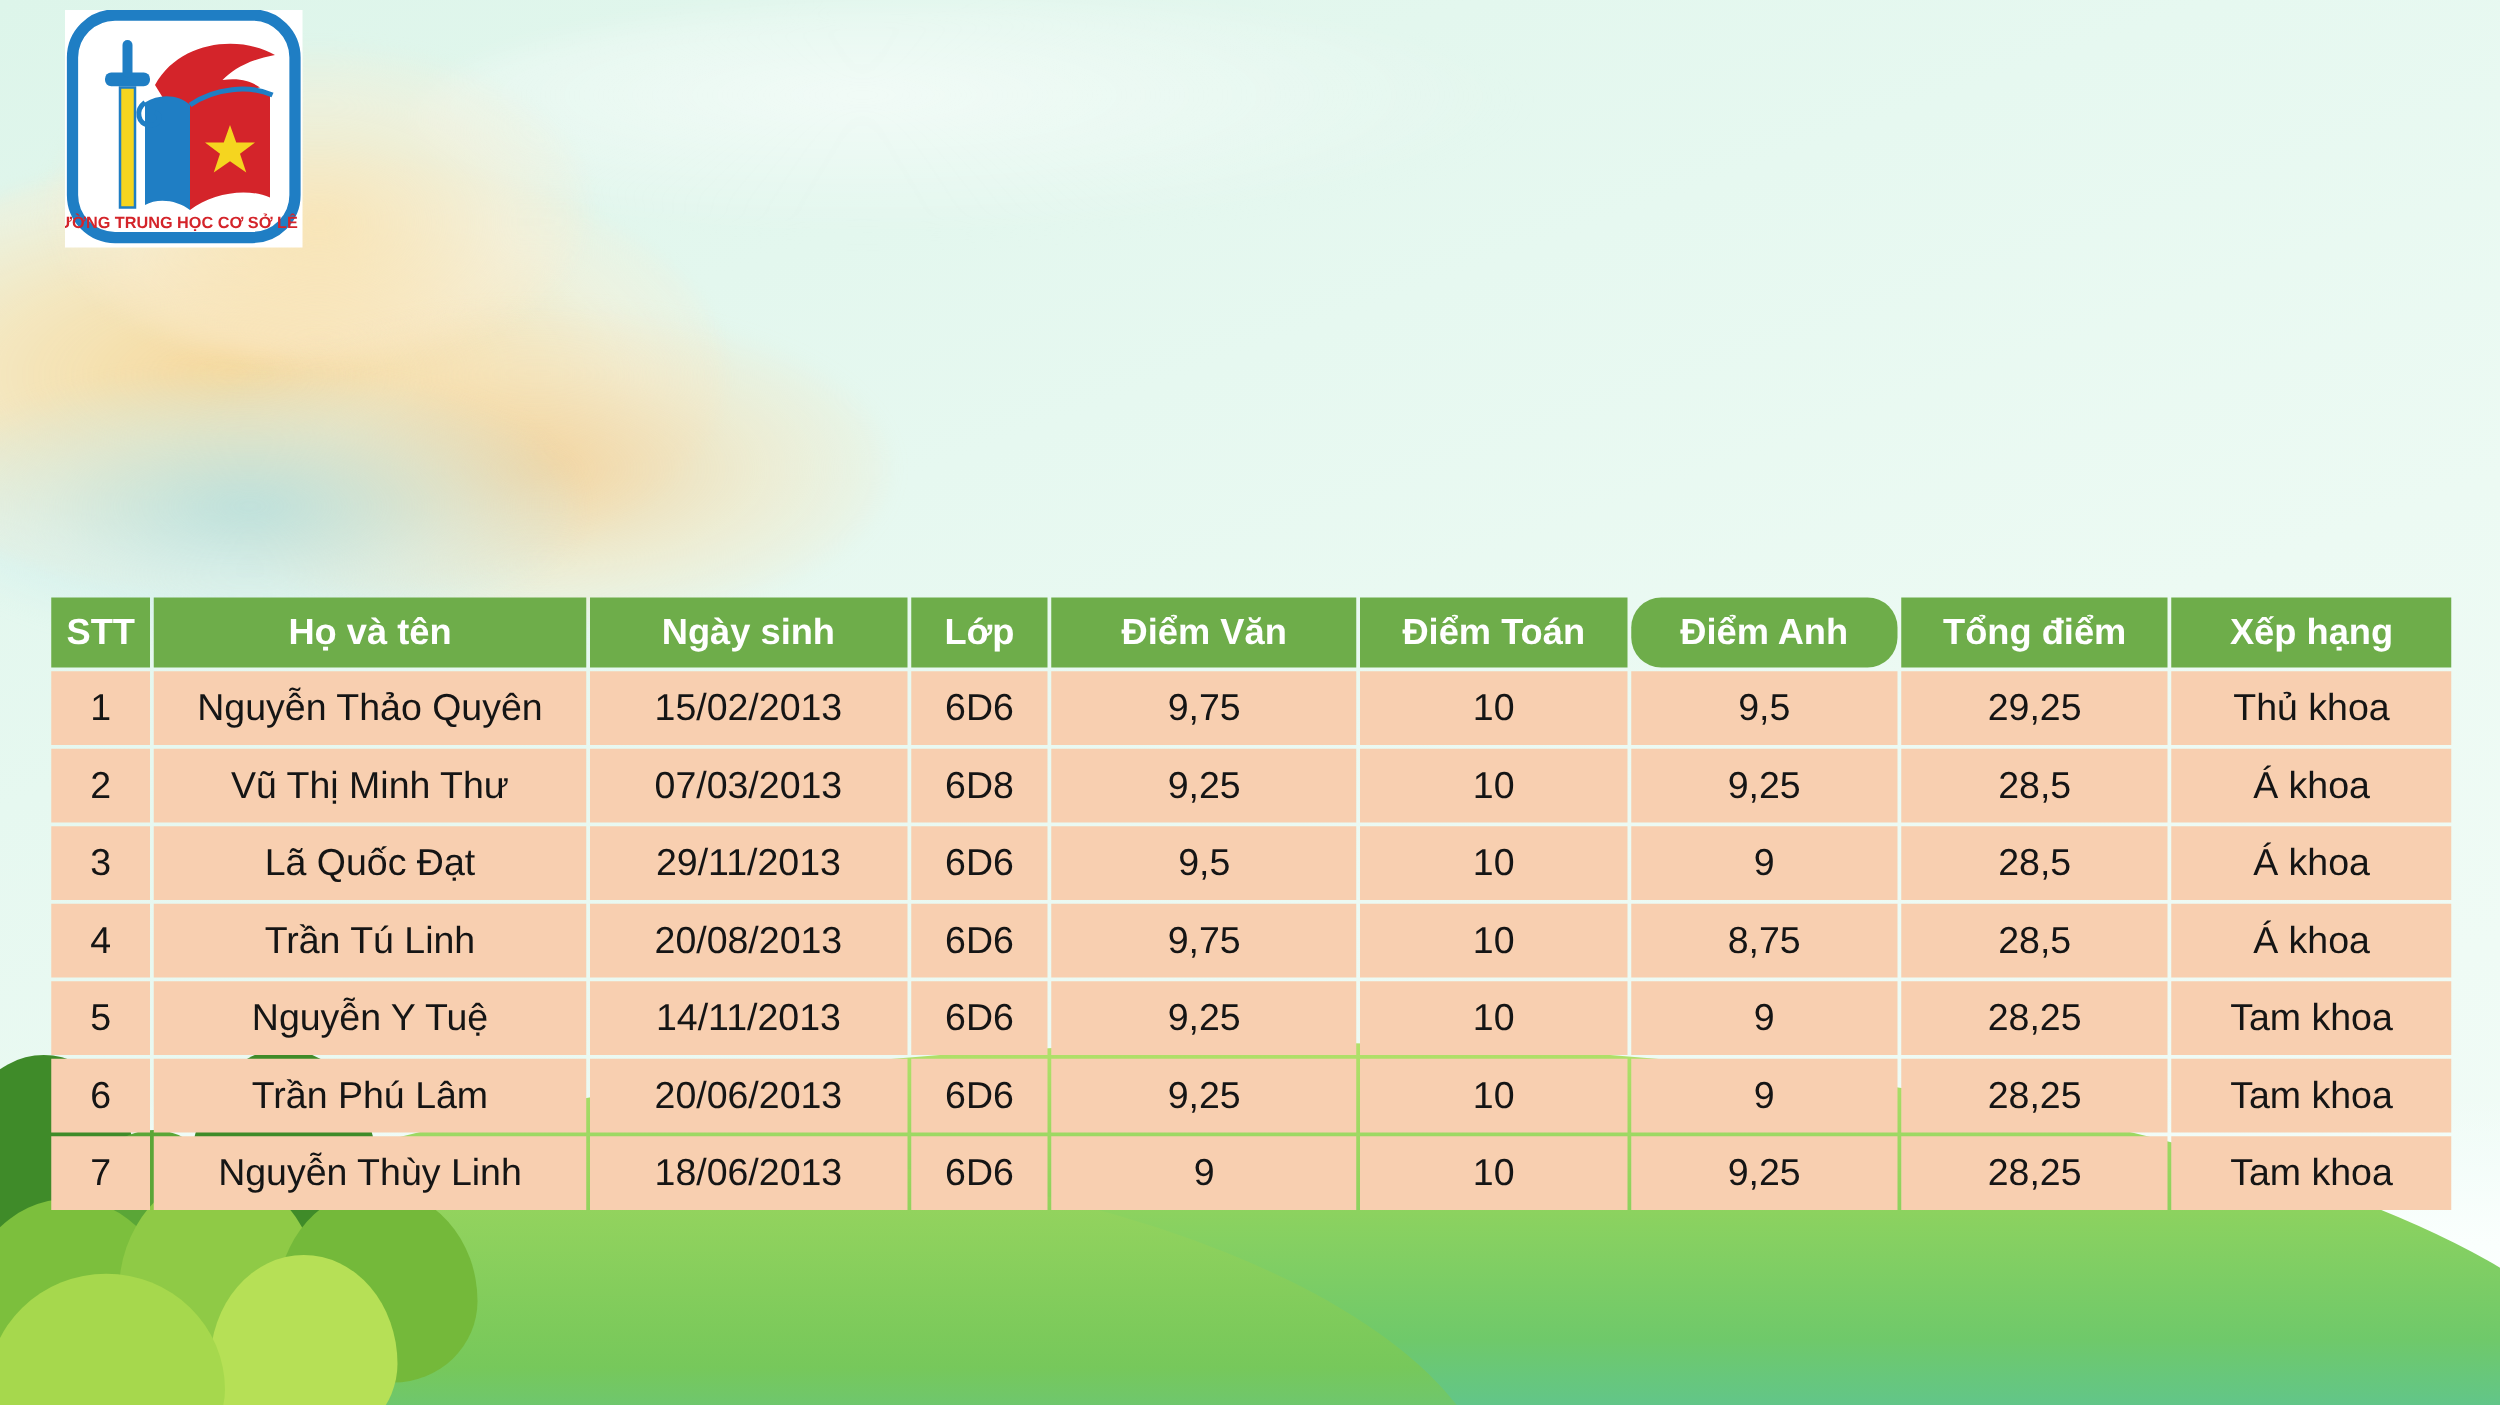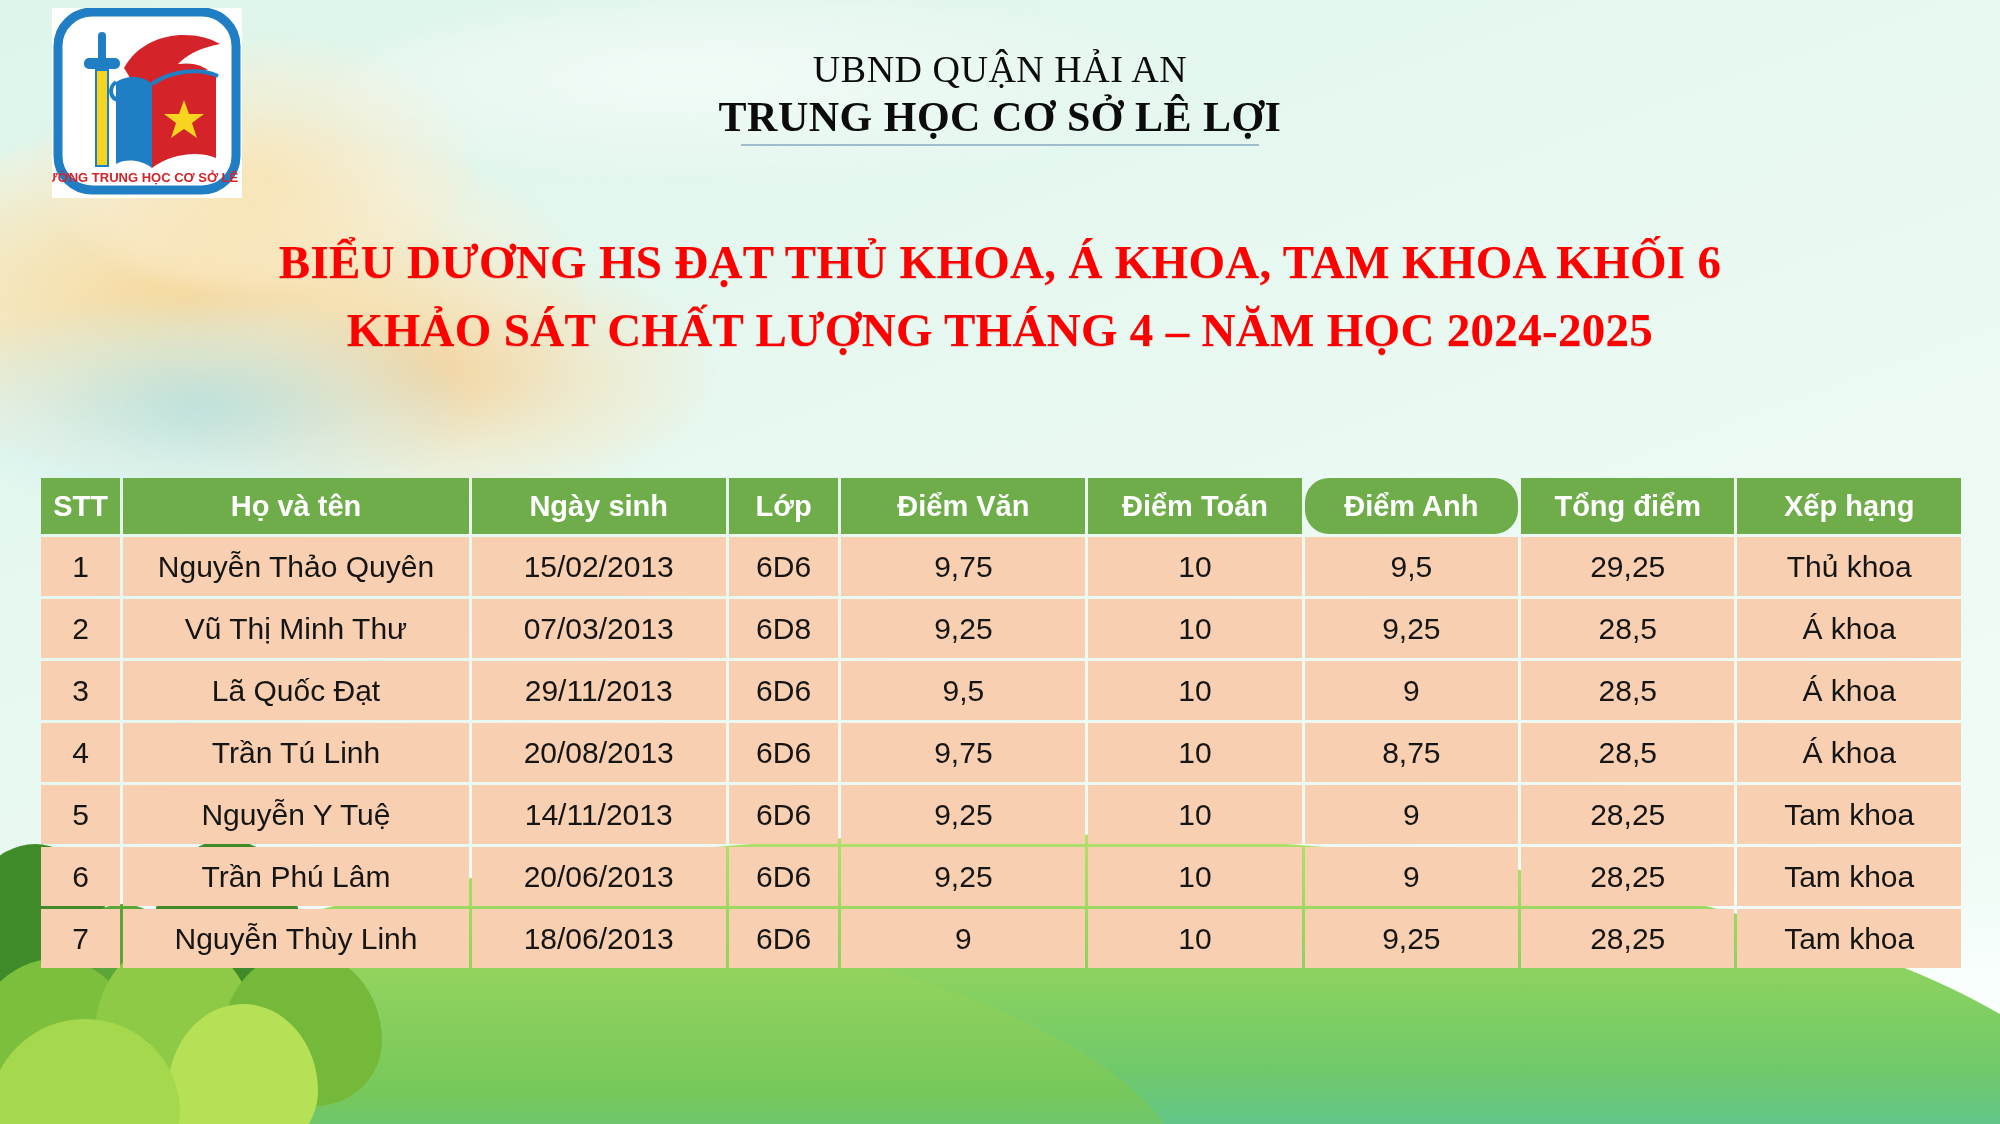--- a/index.html
+++ b/index.html
@@ -263,32 +263,21 @@
       <path d="M100 76 C118 62 146 60 164 68 L164 150 C146 142 118 146 100 160 Z" fill="#d4242a"></path>
       <polygon fill="#f5d51f" points="132,92 137,106 152,106 140,115 145,130 132,121 119,130 124,115 112,106 127,106"></polygon>
 
       <path d="M64 74 C56 80 58 92 68 92 C76 92 78 84 72 82" fill="none" stroke="#1f7ec4" stroke-width="4"></path>
       <path d="M100 76 C120 62 148 60 166 68" fill="none" stroke="#1f7ec4" stroke-width="4"></path>
 
       <text x="95" y="174" text-anchor="middle" font-family="Liberation Sans, sans-serif" font-size="13" font-weight="bold" fill="#d4242a">TRƯỜNG TRUNG HỌC CƠ SỞ LÊ LỢI</text>
     </svg>
   </div>
 
-  <div class="header-block">
-    <div class="org-line">UBND QUẬN HẢI AN</div>
-    <div class="school-line">
-      <span>TRUNG HỌC CƠ SỞ LÊ LỢI</span>
-      <span class="school-underline"></span>
-    </div>
-  </div>
-
-  <div class="title-block">
-    <span class="title-line">BIỂU DƯƠNG HS ĐẠT THỦ KHOA, Á KHOA, TAM KHOA KHỐI 6</span>
-    <span class="title-line">KHẢO SÁT CHẤT LƯỢNG THÁNG 4 – NĂM HỌC 2024-2025</span>
-  </div>
+
 
   <div class="table-wrap">
     <table class="score-table">
       <thead>
         <tr>
           <th class="col-stt">STT</th>
           <th class="col-name">Họ và tên</th>
           <th class="col-dob">Ngày sinh</th>
           <th class="col-class">Lớp</th>
           <th class="col-van">Điểm Văn</th>

